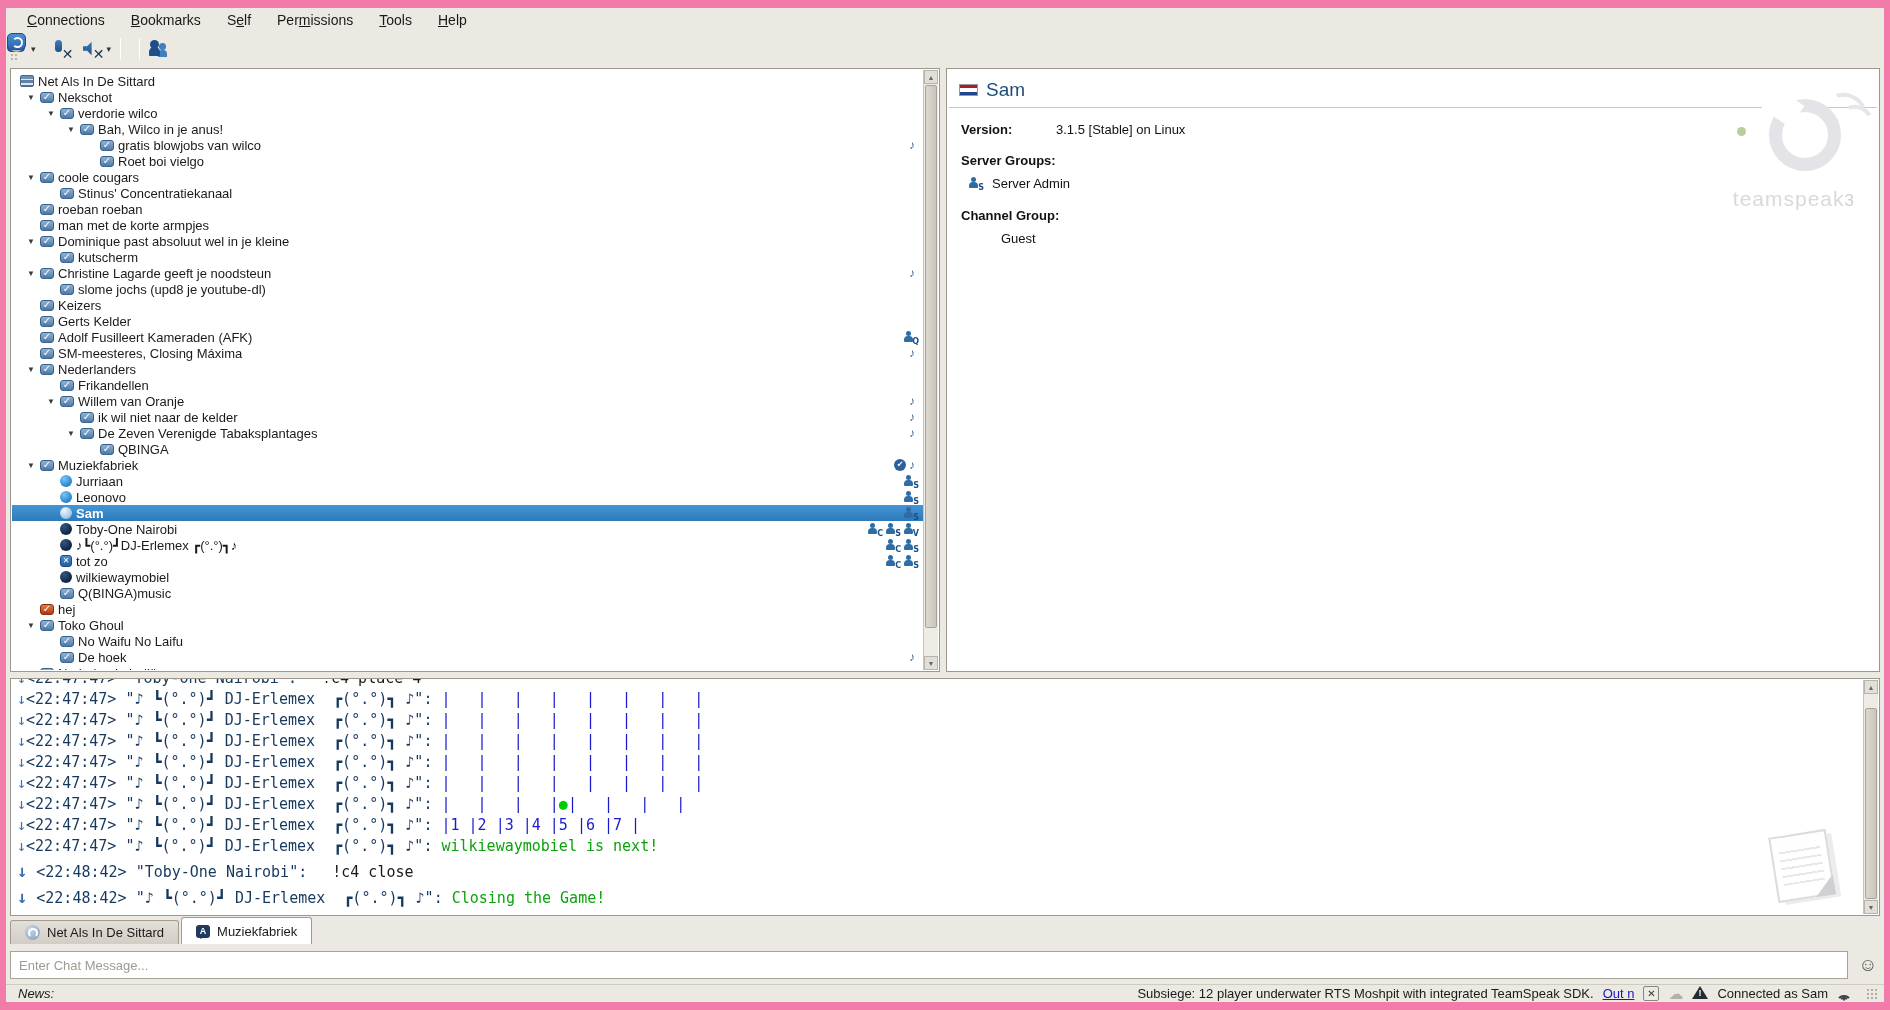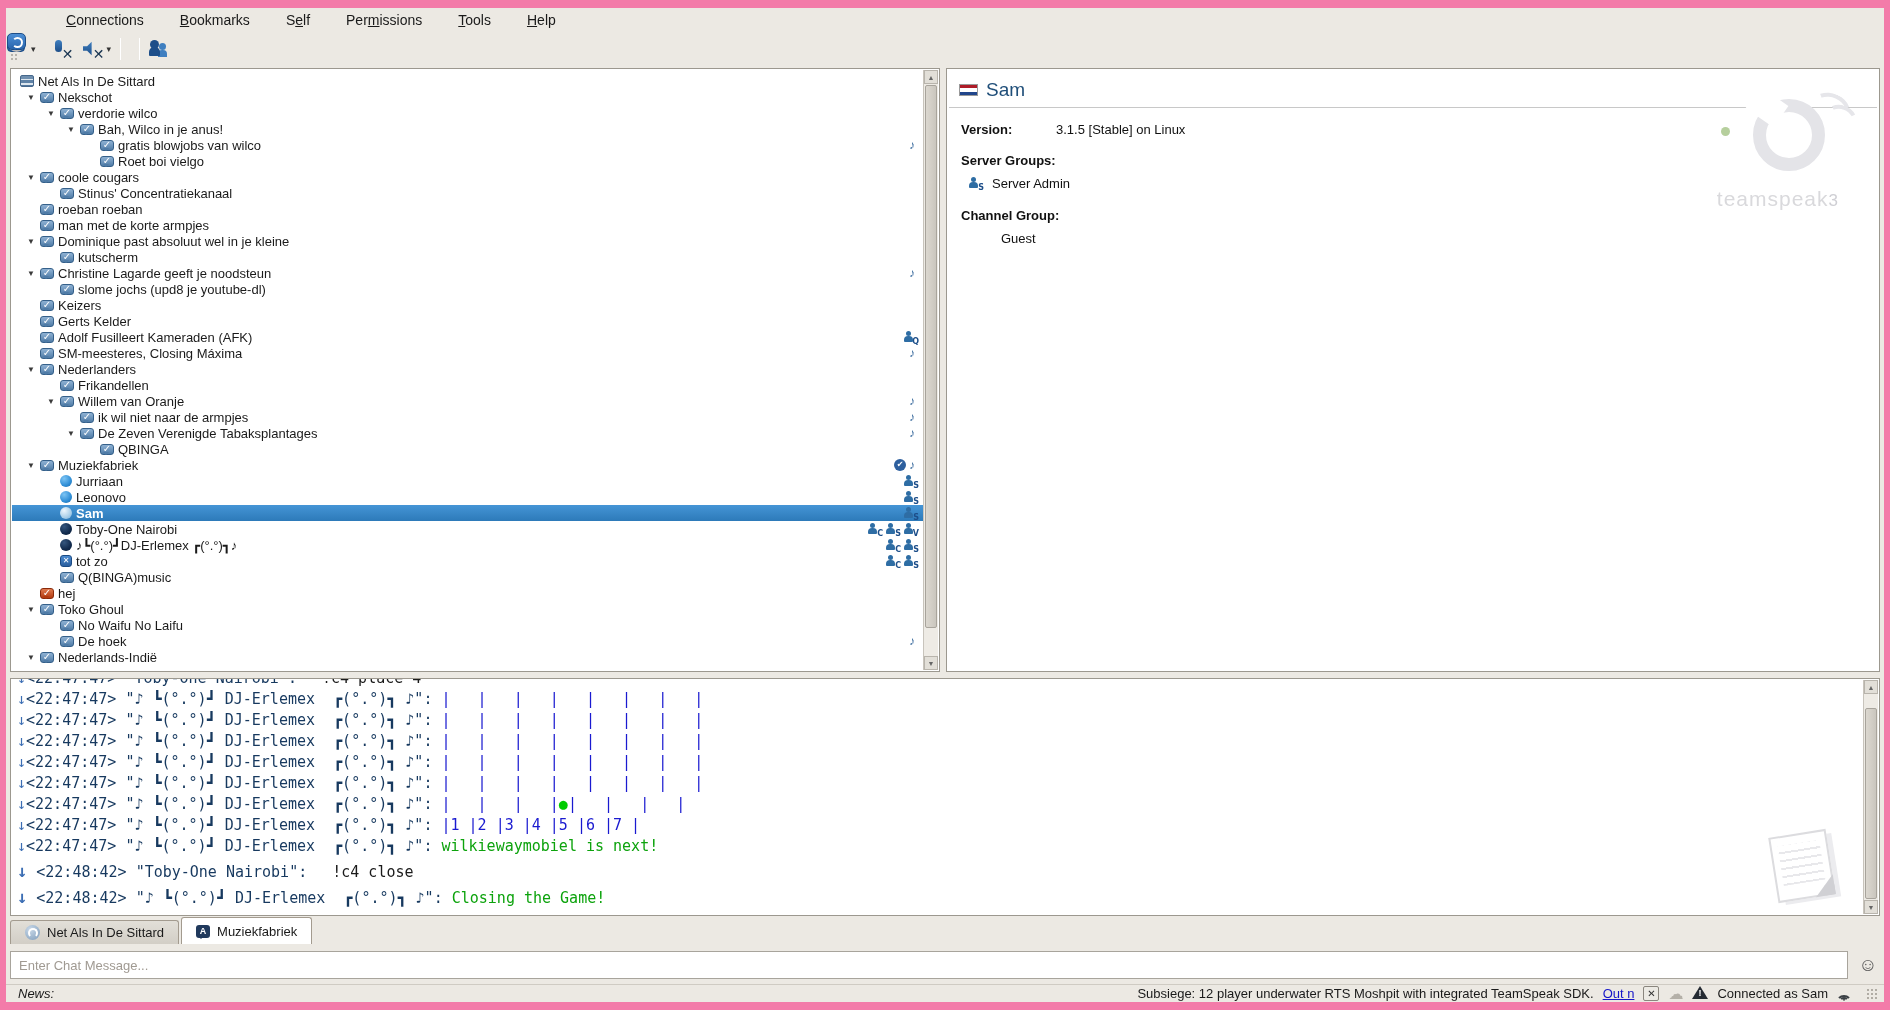--- a/index.html
+++ b/index.html
@@ -5,21 +5,21 @@
   :root{
     --frame:#f37ba9; --bg:#ece9e3; --panelborder:#9c988f; --sel1:#4595d6; --sel2:#2d7ab9;
     --navy:#17395f; --arrow:#3c6eb4; --blue:#1a1ad0; --green:#0da30d; --dot:#00cc00;
   }
   *{margin:0;padding:0;box-sizing:border-box;}
   html,body{width:1890px;height:1010px;overflow:hidden;font-family:"Liberation Sans","DejaVu Sans",sans-serif;}
   .frame{position:absolute;inset:0;background:var(--frame);}
   .win{position:absolute;left:6px;top:8px;right:6px;bottom:8px;background:var(--bg);}
 
   
-  .menubar{position:absolute;left:0;top:0;right:0;height:24px;display:flex;align-items:center;padding-left:12px;gap:18px;margin-left:39px;}
+  .menubar{position:absolute;left:0;top:0;right:0;height:24px;display:flex;align-items:center;padding-left:12px;gap:8px;}
   .menu-item{font-size:14px;color:#1a1a1a;padding:3px 9px;cursor:default;}
   .menu-item u{text-decoration:underline;}
 
   
   .toolbar{position:absolute;left:0;top:24px;right:0;height:34px;display:flex;align-items:center;padding-left:4px;}
   .tb-grip{width:8px;height:24px;margin-right:6px;background-image:radial-gradient(circle,#b8b4ac 1px,transparent 1.2px);background-size:4px 4px;}
   .tbtn{display:flex;align-items:center;height:28px;padding:0 4px;border-radius:3px;}
   .tb-sep{width:1px;height:22px;background:#c4c0b8;margin:0 5px;border-right:1px solid #fff;}
   .caret{font-size:9px;color:#333;margin-left:3px;}
   .ticon{position:relative;width:22px;height:22px;display:inline-block;}
@@ -83,21 +83,21 @@
   .ip-title{font-size:19px;color:#1f4e79;}
   .ip-hr{border:none;border-top:1px solid #c8c8c8;margin:0 2px;}
   .ip-body{padding:14px 14px;font-size:13px;color:#111;}
   .ip-row{display:flex;margin-bottom:4px;}
   .ip-label{font-weight:bold;width:95px;flex:none;}
   .ip-sec{font-weight:bold;margin-top:16px;margin-bottom:6px;}
   .ip-group{display:flex;align-items:center;gap:8px;margin-left:8px;height:18px;}
   .ip-guest{margin-left:40px;}
 
   
-  .ts-mark{position:absolute;right:26px;top:22px;width:160px;height:150px;pointer-events:none;}
+  .ts-mark{position:absolute;right:10px;top:22px;width:160px;height:150px;pointer-events:none;}
   .ts-swirl{position:absolute;right:28px;top:8px;width:72px;height:72px;border:13px solid #e4e4e8;border-radius:50%;}
   .ts-swirl::after{content:"";position:absolute;left:-16px;top:-18px;width:34px;height:26px;background:#fff;transform:rotate(35deg);}
   .ts-wing{position:absolute;border:4px solid #e6e6ea;border-color:#e6e6ea transparent transparent transparent;border-radius:50%;}
   .w1{right:2px;top:2px;width:44px;height:40px;transform:rotate(24deg);}
   .w2{right:-4px;top:14px;width:34px;height:30px;transform:rotate(20deg);}
   .ts-dot{position:absolute;left:28px;top:36px;width:9px;height:9px;border-radius:50%;background:#b6cf9d;}
   .ts-text{position:absolute;right:14px;top:96px;font-size:21px;color:#d9d9dc;letter-spacing:1px;}
   .ts-num{font-size:17px;color:#cfcfd4;}
 
   
@@ -340,21 +340,21 @@
             <span class="ic ic-ch"></span>
             <span class="tlabel">Willem van Oranje</span>
             <span class="tspacer"></span>
             <span class="rightics">
               <span class="ic ic-note">♪</span>
             </span>
           </div>
           <div class="trow">
             <span style="width: 68px; flex: 0 0 auto;"></span>
             <span class="ic ic-ch"></span>
-            <span class="tlabel">ik wil niet naar de armpjes</span>
+            <span class="tlabel">ik wil niet naar de kelder</span>
             <span class="tspacer"></span>
             <span class="rightics">
               <span class="ic ic-note">♪</span>
             </span>
           </div>
           <div class="trow">
             <span style="width: 55px; flex: 0 0 auto;"></span>
             <span class="exp">▼</span>
             <span class="ic ic-ch"></span>
             <span class="tlabel">De Zeven Verenigde Tabaksplantages</span>
@@ -450,20 +450,26 @@
             <span class="tlabel">tot zo</span>
             <span class="tspacer"></span>
             <span class="rightics">
               <span class="ic badge">
                 <span class="bl">C</span>
               </span>
               <span class="ic badge">
                 <span class="bl">S</span>
               </span>
             </span>
+          </div>
+          <div class="trow">
+            <span style="width: 48px; flex: 0 0 auto;"></span>
+            <span class="ic ic-sphere sp-dark"></span>
+            <span class="tlabel">wilkiewaymobiel</span>
+            <span class="tspacer"></span>
           </div>
           <div class="trow">
             <span style="width: 48px; flex: 0 0 auto;"></span>
             <span class="ic ic-ch"></span>
             <span class="tlabel">Q(BINGA)music</span>
             <span class="tspacer"></span>
           </div>
           <div class="trow">
             <span style="width: 28px; flex: 0 0 auto;"></span>
             <span class="ic ic-ch red"></span>

